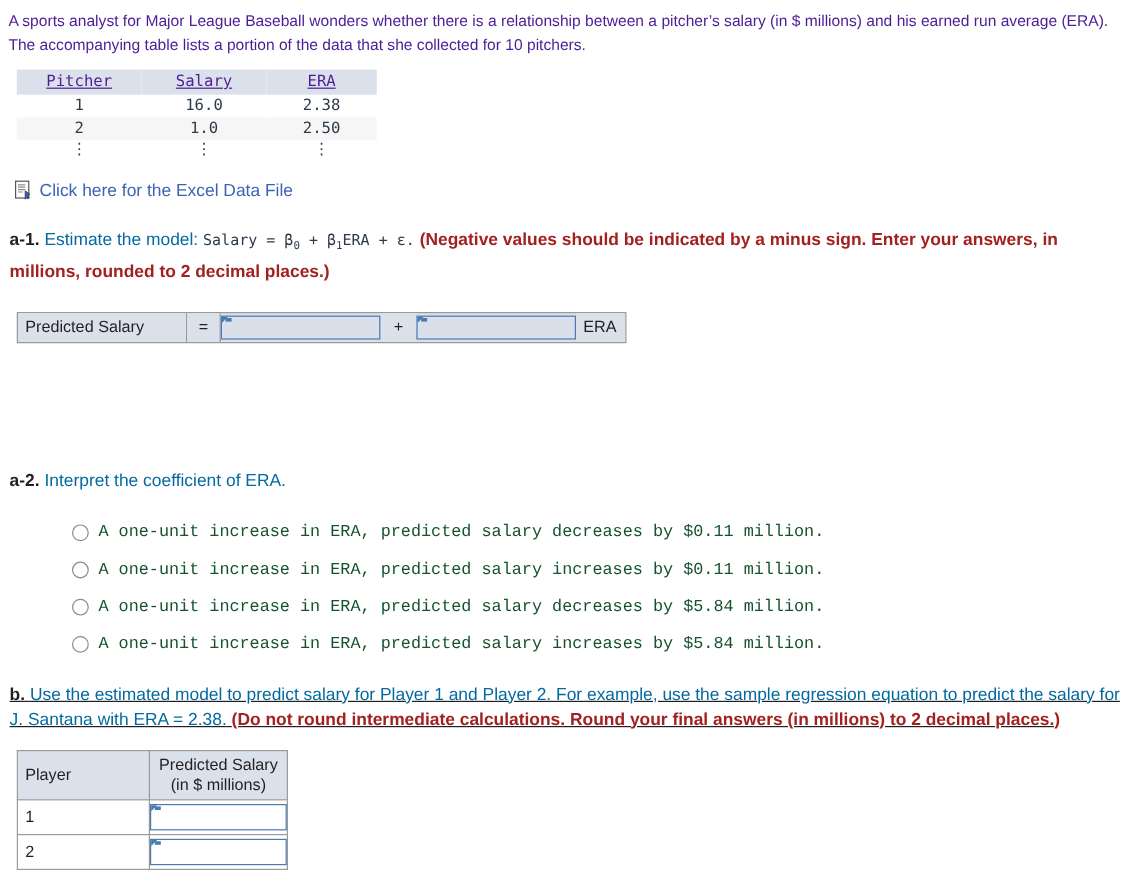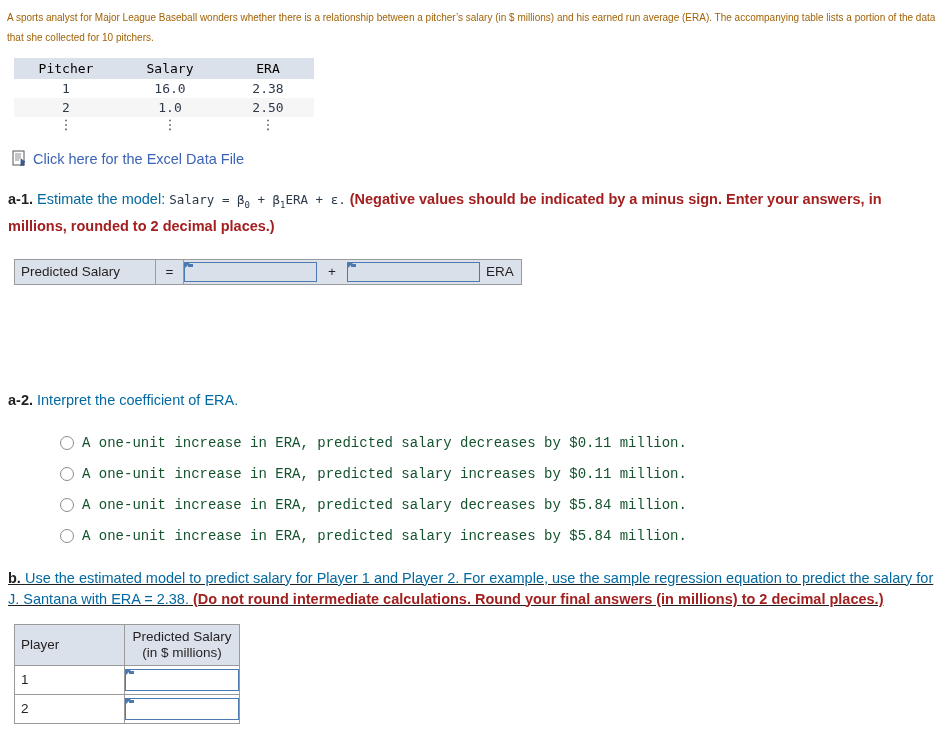--- a/index.html
+++ b/index.html
@@ -13,43 +13,44 @@
     font-family: "Liberation Sans", sans-serif;
     font-size: 14.5px;
     color: #231f20;
     overflow: hidden;
     position: relative;
   }
   .page { padding: 8px 6px 0 6px; }
 
   
   .intro {
-    font-size: 10px;
+    font-size: 13px;
     line-height: 20px;
-    color: #a16207;
+    color: #4c1d95;
     max-width: 935px;
     margin: 0 0 10px 1px;
   }
 
   
   .data-table {
     border-collapse: collapse;
     font-family: "DejaVu Sans Mono", "Liberation Mono", monospace;
     font-size: 13px;
     color: #2d3a4a;
     margin: 0 0 0 8px;
     table-layout: fixed;
     width: 300px;
   }
   .data-table th {
     background: #dbe1ea;
     font-weight: normal;
     padding: 3px 6px;
     text-align: center;
-    color: #000000;
+    color: #4c1d95;
+    text-decoration: underline;
   }
   .data-table td {
     padding: 2px 6px;
     text-align: center;
     background: #ffffff;
   }
   .data-table tr.alt td { background: #f6f6f6; }
   .data-table col.c1 { width: 104px; }
   .data-table col.c2 { width: 104px; }
   .data-table col.c3 { width: 92px; }

